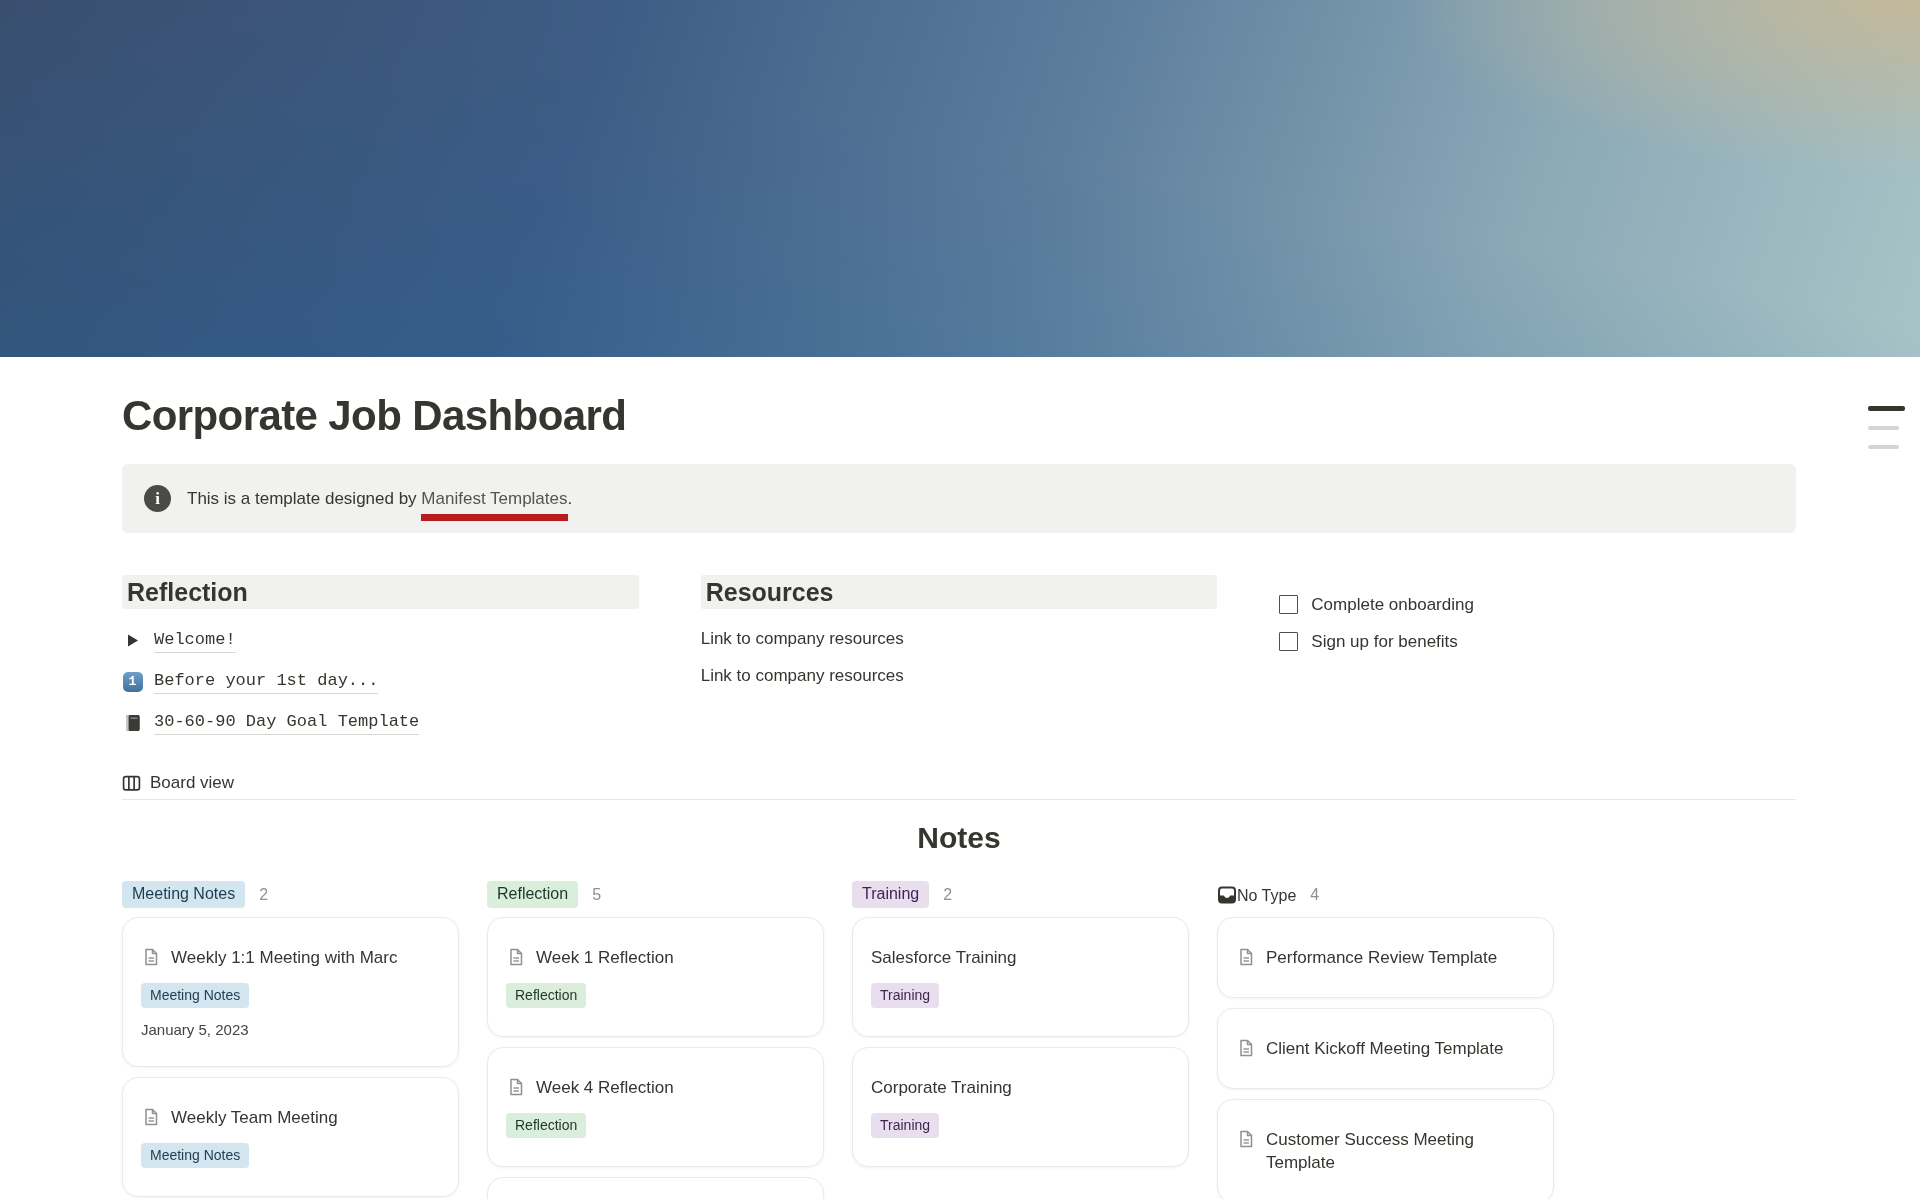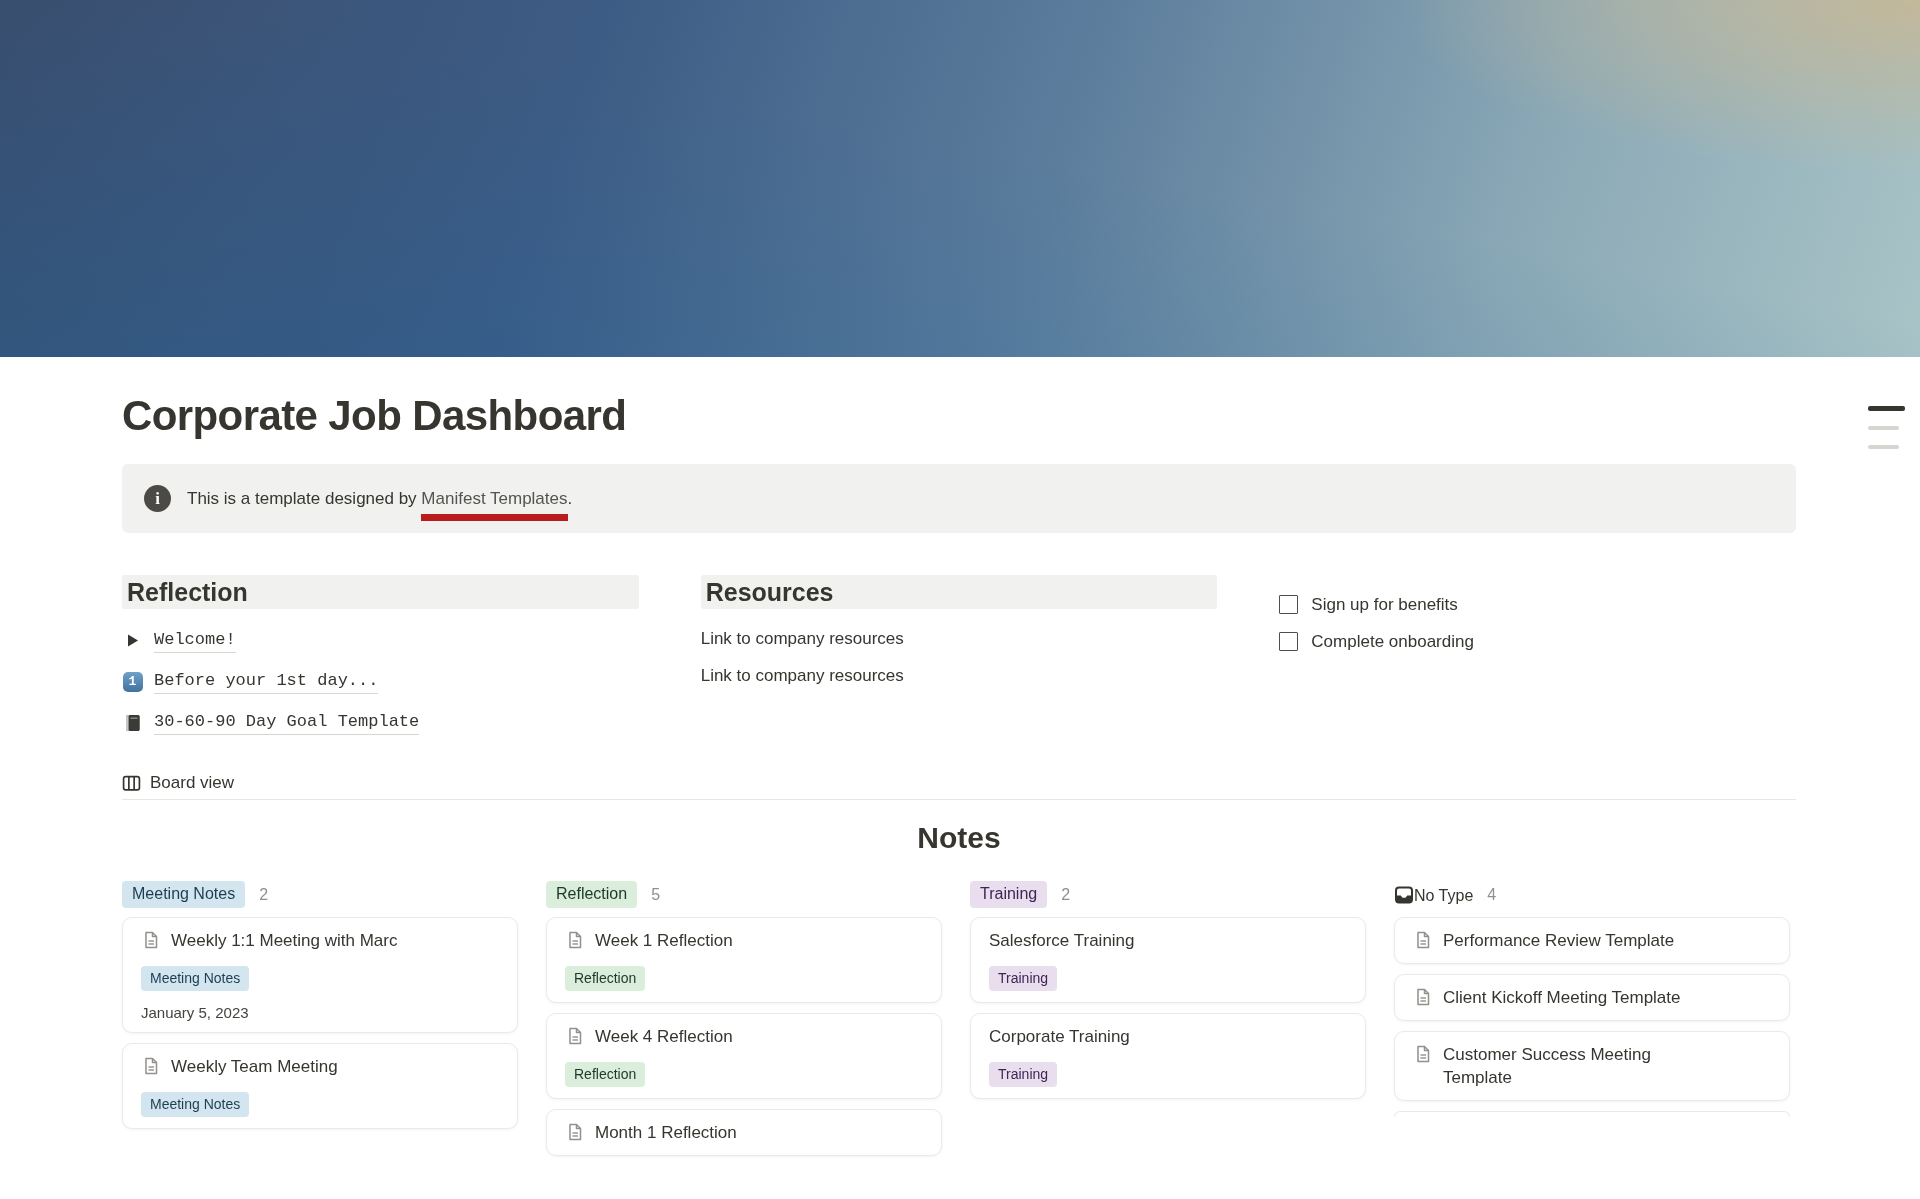--- a/index.html
+++ b/index.html
@@ -87,32 +87,32 @@
   .board-tab-row {
     margin-top:24px; height:33px;
     display:flex; align-items:center; gap:9px;
     border-bottom:1px solid #e7e6e3;
     font-size:17px; font-weight:500; cursor:pointer;
   }
   .notes-title { margin:21px 0 0 0; font-size:30px; font-weight:700;text-align:center; }
 
   .board { margin-top:26px; }
   .groups { display:flex; gap:28px; align-items:flex-start; }
-  .group-col { width:396px; flex:0 0 auto; }
+  .group-col { width:337px; flex:0 0 auto; }
   .group-header { height:27px; display:flex; align-items:center; gap:14px; }
   .group-badge {
     font-size:16px; line-height:1; padding:5px 10px 6px; border-radius:4px; cursor:pointer;
   }
   .group-plain { display:flex; align-items:flex-end; font-size:16px; font-weight:500; cursor:pointer; }
   .group-count { font-size:16px; color:#918f8a; }
   .cards { margin-top:9px; display:flex; flex-direction:column; gap:10px; }
   .card {
-    background:#fff; border:1px solid #ebeae8; border-radius:10px;
+    background:#fff; border:1px solid #ebeae8; border-radius:16px;
     box-shadow:0 1px 3px rgba(15,15,15,0.05);
-    padding:11px 18px; cursor:pointer;
+    padding:28px 18px; cursor:pointer;
   }
   .card-title-row { display:flex; gap:10px; align-items:flex-start; }
   .card-title-row .doc-icon { flex:0 0 auto; margin-top:1px; }
   .card-title { font-size:17px; font-weight:500; line-height:23px; max-width:252px; }
   .card-tag { display:inline-block; margin-top:14px; font-size:14px; line-height:1; padding:5px 9px 6px; border-radius:4px; }
   .card-date { margin-top:13px; font-size:15px; color:#45433f; }
   .card.sliver { height:6px; padding:0; border-bottom:none; border-radius:10px 10px 0 0; box-shadow:none; }
 
   svg { display:block; }
 </style>
@@ -171,25 +171,25 @@
         <div class="col-header">Resources</div>
         <div class="col-items">
           <div class="text-item">Link to company resources</div>
           <div class="text-item">Link to company resources</div>
         </div>
       </div>
       <div class="col">
         <div class="col-items">
           <div class="todo-item">
             <span class="checkbox"></span>
-            <span>Sign up for benefits</span>
+            <span>Complete onboarding</span>
           </div>
           <div class="todo-item">
             <span class="checkbox"></span>
-            <span>Complete onboarding</span>
+            <span>Sign up for benefits</span>
           </div>
         </div>
       </div>
     </div>
 
   <div class="board-tab-row">
     <span>
       <svg width="19" height="19" viewBox="0 0 18 18">
         <rect x="1.5" y="2.5" width="15" height="12.5" rx="2" fill="none" stroke="#37352f" stroke-width="1.6"></rect>
         <line x1="6.5" y1="2.5" x2="6.5" y2="15" stroke="#37352f" stroke-width="1.6"></line>

